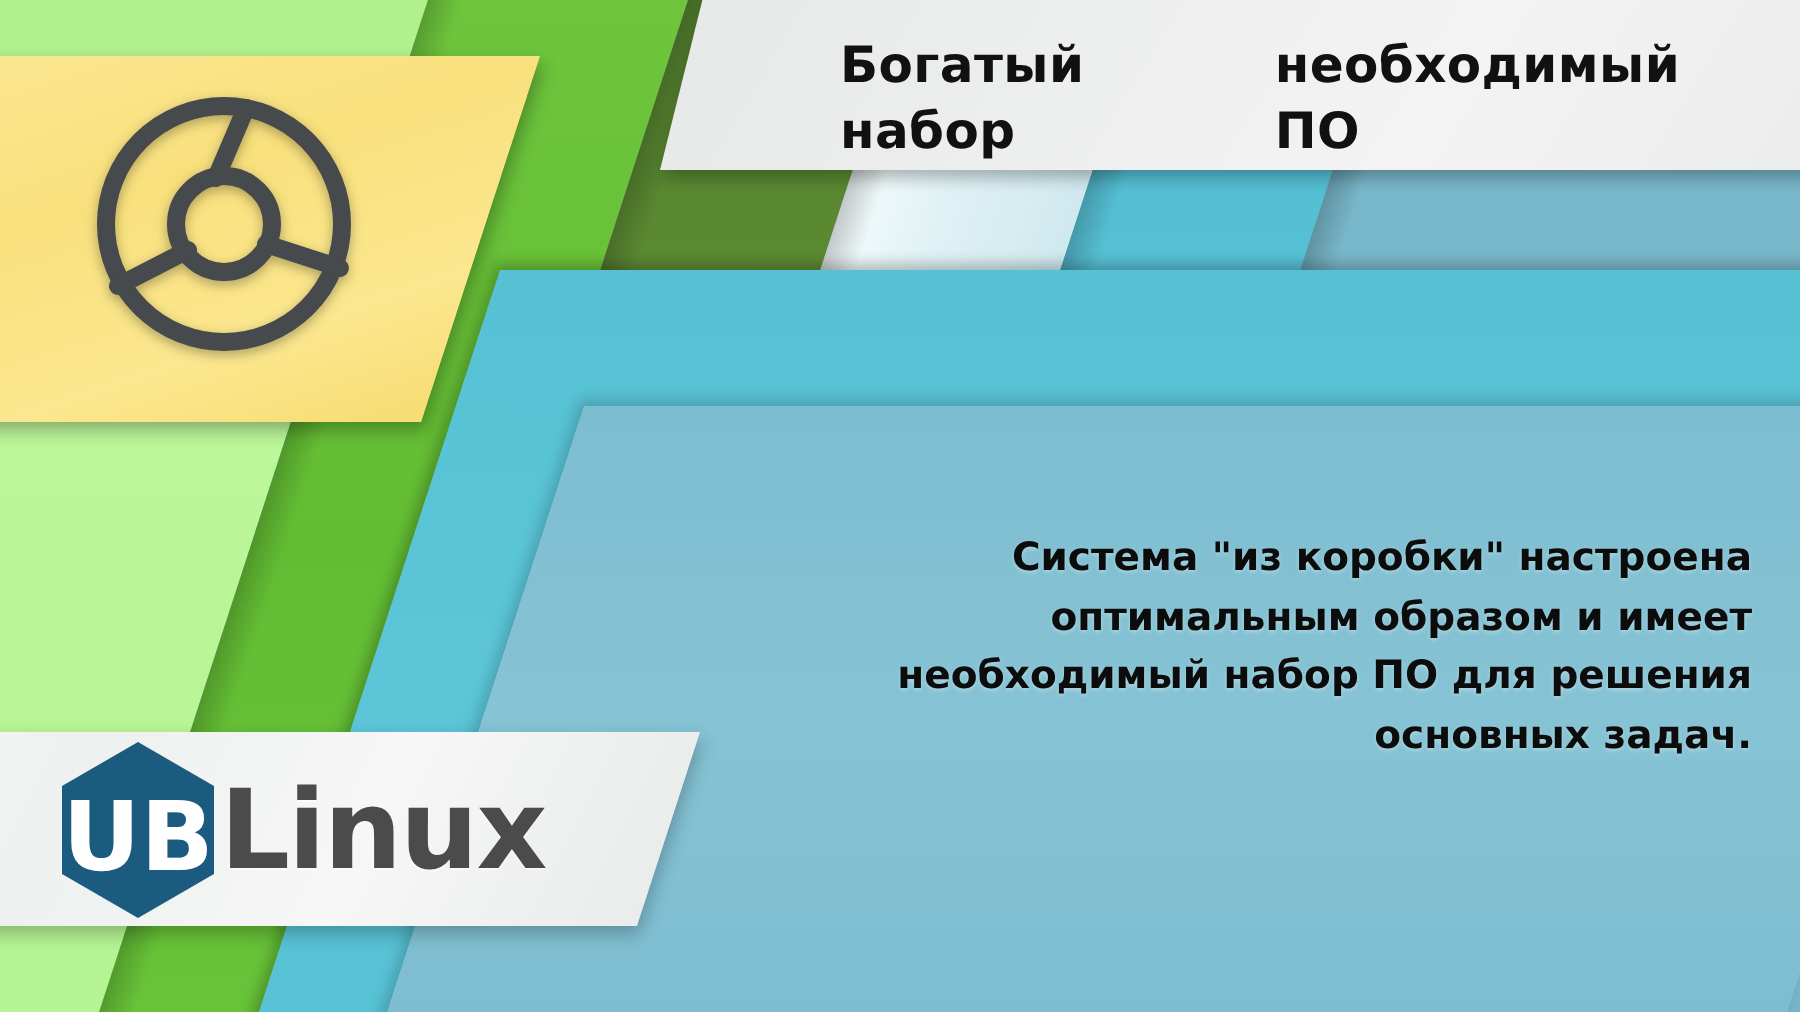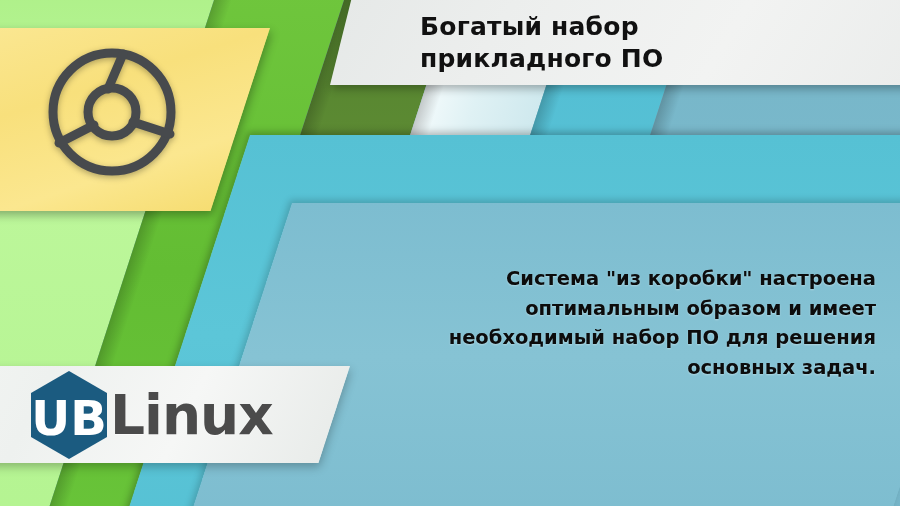--- a/index.html
+++ b/index.html
@@ -79,23 +79,24 @@
   
   .banner-title{
     position:absolute;left:330px;top:-14px;width:640px;height:99px;
     background:linear-gradient(110deg,#e6e9e8 0%,#eceeed 25%,#f2f3f2 60%,#e9ebea 100%);
     transform:skewX(-14deg);
     transform-origin:bottom left;
     box-shadow:2px 4px 8px rgba(0,0,0,.28);
   }
   .banner-title-text{
     position:absolute;left:420px;top:4px;width:470px;height:78px;
-    display:flex;flex-direction:column;justify-content:center;
+    display:flex;flex-direction:row;justify-content:center;
     color:#111;font-size:25px;font-weight:bold;line-height:1.30;
     letter-spacing:.2px;
+    align-items:flex-end;
   }
 
   
   .banner-logo{
     position:absolute;left:-80px;top:366px;width:430px;height:97px;
     background:linear-gradient(100deg,#f3f5f3 0%,#eef1ef 30%,#f6f7f6 65%,#e9ecea 100%);
     transform:skewX(-18deg);
     transform-origin:top left;
     box-shadow:2px 4px 9px rgba(0,0,0,.25);
   }
@@ -153,21 +154,21 @@
         <line x1="66" y1="47" x2="81" y2="12"></line>
         <line x1="91" y1="80" x2="128" y2="92"></line>
         <line x1="52" y1="83" x2="17" y2="101"></line>
       </g>
     </svg>
   </div>
 
   <div class="banner-title"></div>
   <div class="banner-title-text">
     <div>Богатый набор</div>
-    <div>прикладного ПО</div>
+    <div>необходимый ПО</div>
   </div>
 
   <div class="body-text">Система "из коробки" настроена оптимальным образом и имеет необходимый набор ПО для решения основных задач.</div>
 
   <div class="banner-logo"></div>
   <div class="logo-lockup">
     <span class="logo-hex">
       <svg viewBox="0 0 86 92" xmlns="http://www.w3.org/2000/svg">
         <polygon points="43,2 81,24 81,68 43,90 5,68 5,24" fill="#1b5b80"></polygon>
         <text x="43" y="66" text-anchor="middle" font-family="DejaVu Sans, Liberation Sans, sans-serif" font-size="48" font-weight="bold" fill="#ffffff">UB</text>

